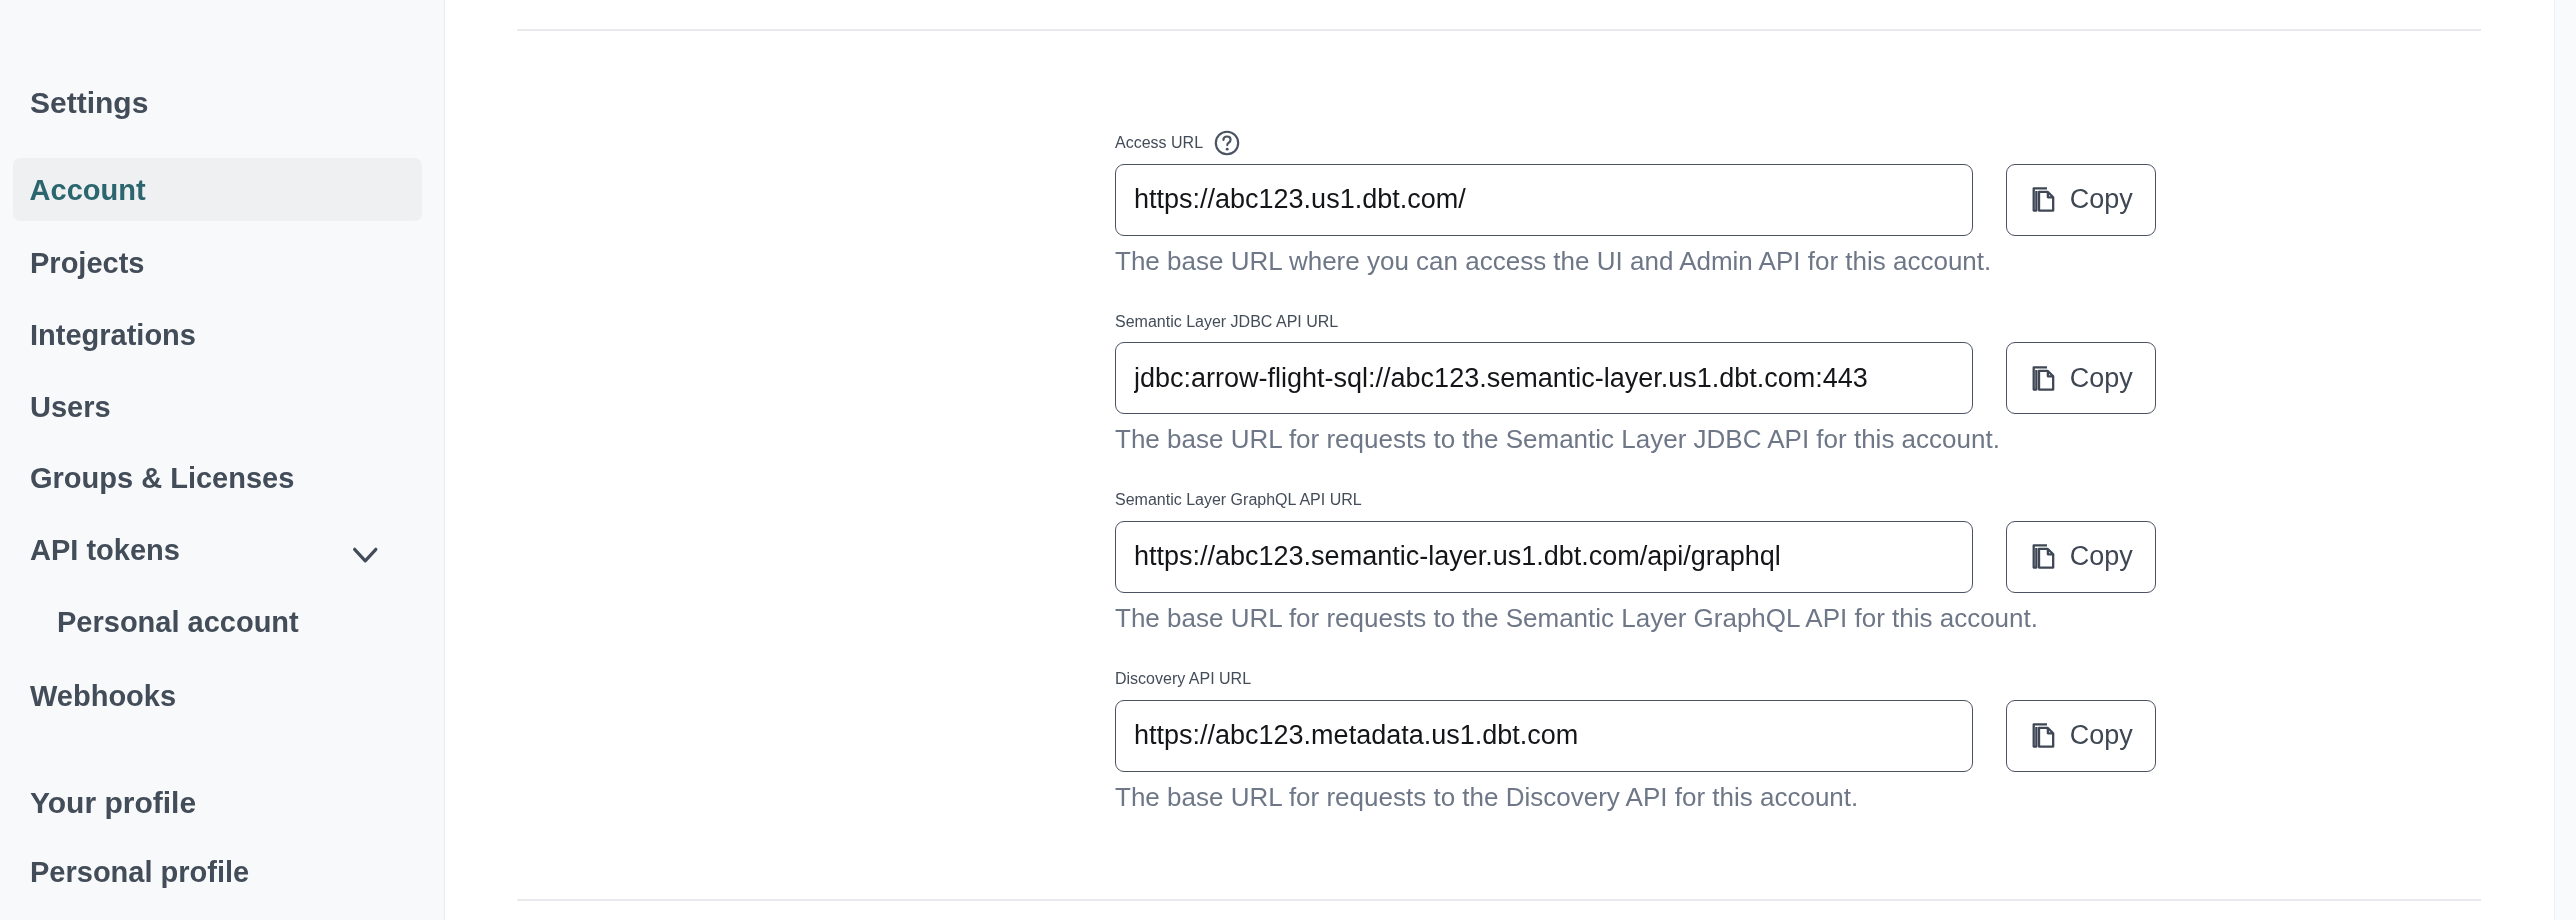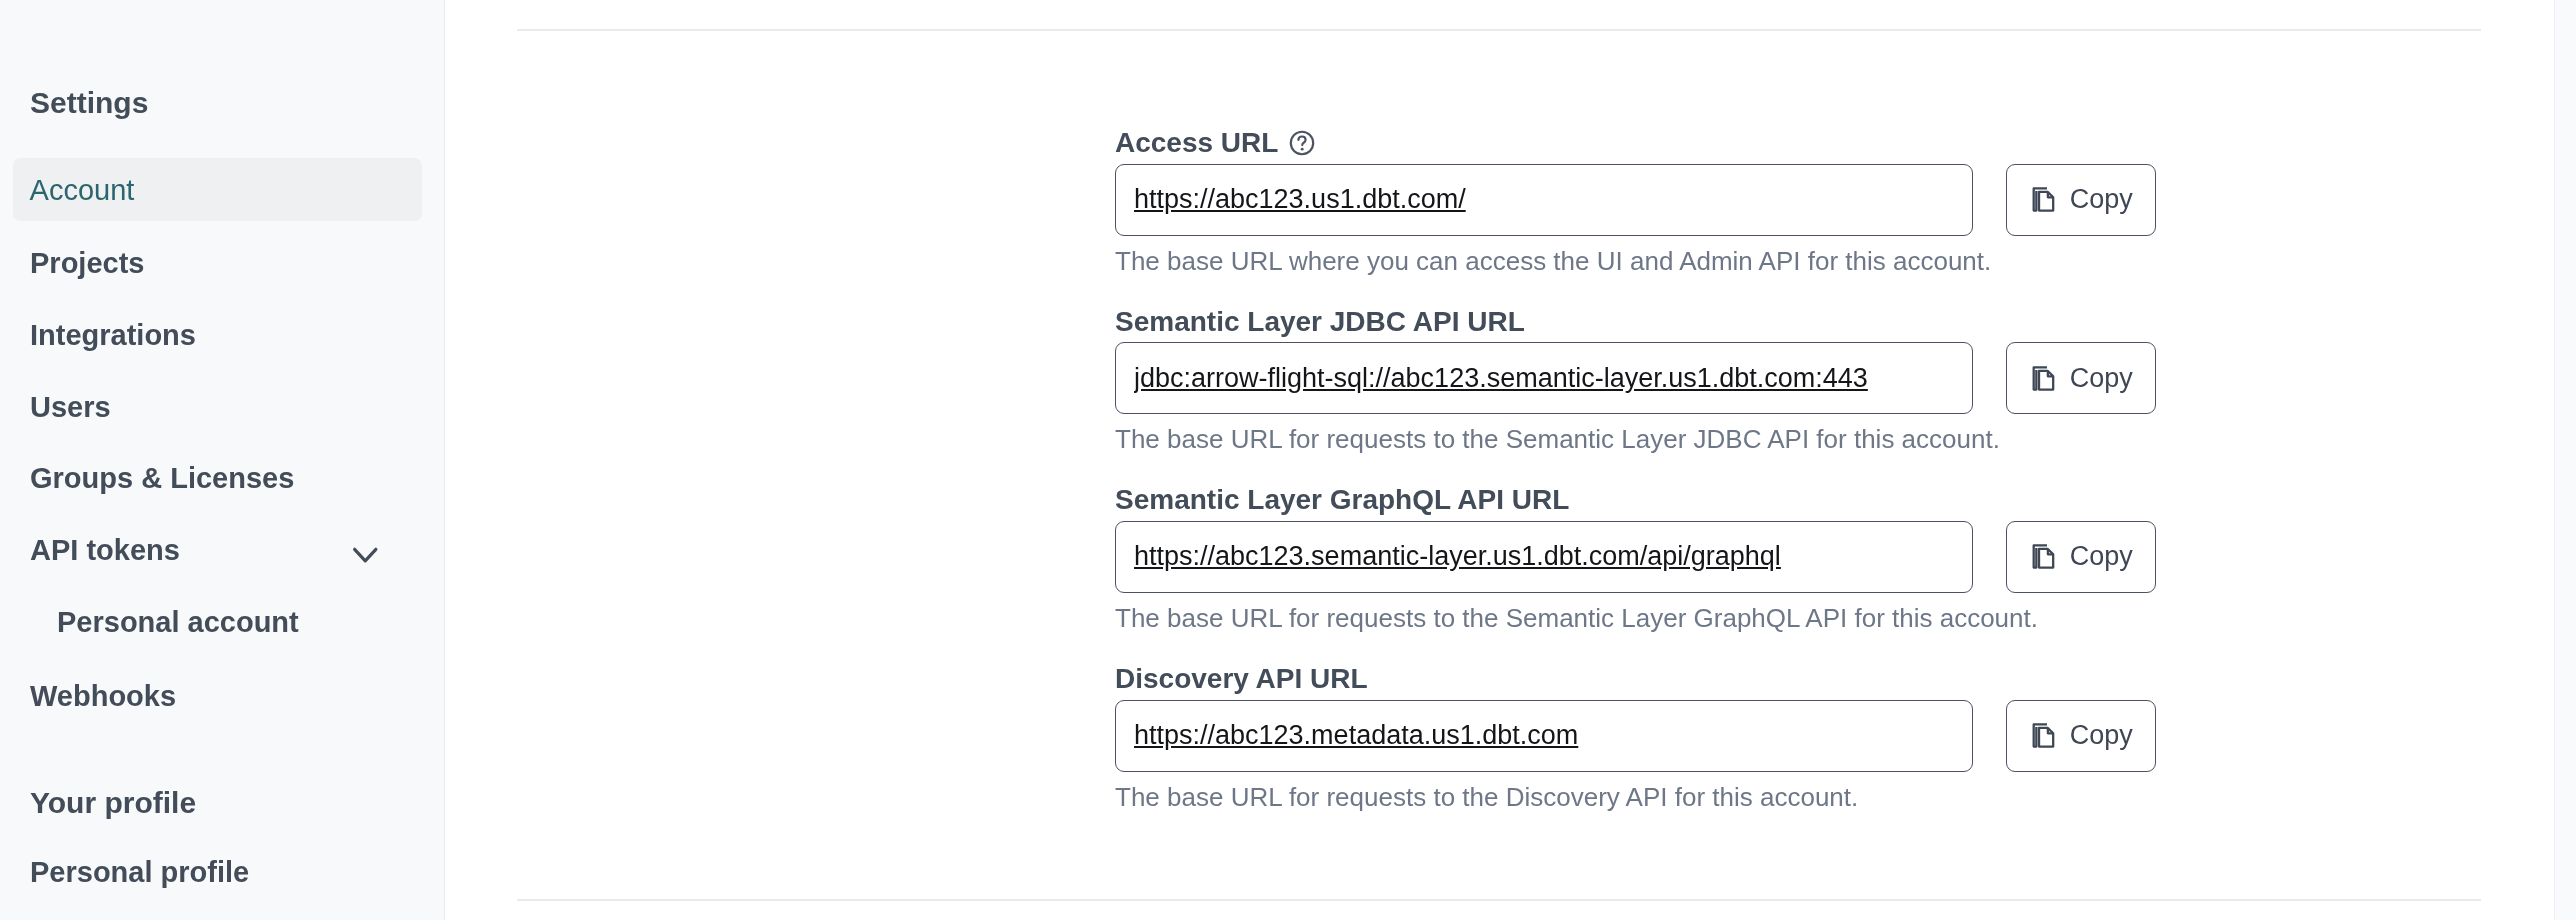--- a/index.html
+++ b/index.html
@@ -27,21 +27,21 @@
     font-size: 29px; font-weight: 700; color: #434c59; line-height: 36px;
     cursor: pointer; white-space: nowrap;
   }
   .nav-item.indent { left: 57px; }
   .nav-active-box {
     position: absolute; left: 12.6px; top: 158px; width: 409px; height: 63px;
     background: #eef0f2; border-radius: 7.2px; cursor: pointer;
     display: flex; align-items: center; padding-left: 17px;
   }
   .nav-active-box .label {
-    font-size: 29px; font-weight: 400; color: #2b656e; line-height: 36px;
+    font-size: 29px; font-weight: 700; color: #2b656e; line-height: 36px;
   }
   .chevron {
     position: absolute; left: 320px; top: 7.2px; width: 30.5px; height: 23px;
   }
 
   
   .main {
     position: absolute; left: 445px; top: 0; bottom: 0; width: 2108px;
     background: #ffffff;
   }
@@ -55,30 +55,30 @@
     position: absolute; left: 74px; top: 122px;
     font-size: 37px; font-weight: 700; color: #222d3d; line-height: 41px;
   }
 
   .form-col {
     position: absolute; left: 670px; top: 127px; width: 1041px;
   }
   .field { margin-bottom: 27px; }
   .field-label {
     display: flex; align-items: center; gap: 10.8px;
-    font-size: 28px; font-weight: 700; color: #434c59;
+    font-size: 16px; font-weight: 400; color: #434c59;
     line-height: 32px; margin-bottom: 4.5px;
   }
   .help-icon { width: 26px; height: 26px; display: inline-block; cursor: pointer; }
   .input-row { display: flex; align-items: stretch; gap: 20px; height: 72px; }
   .url-input {
     width: 864px; height: 72px;
     border: 1.8px solid #4b5362; border-radius: 9px;
     padding: 0 18px; font-family: "Liberation Sans", sans-serif;
-    font-size: 27px; color: #141518; background: #ffffff; outline: none; text-decoration: underline;
+    font-size: 27px; color: #141518; background: #ffffff; outline: none;
   }
   .copy-btn {
     width: 151px; height: 72px;
     border: 1.8px solid #4b5362; border-radius: 9px; background: #ffffff;
     display: flex; align-items: center; justify-content: center; gap: 12.6px;
     font-family: "Liberation Sans", sans-serif;
     font-size: 27px; color: #3f4754; cursor: pointer; margin-left: 13px;
   }
   .copy-btn svg { flex: 0 0 auto; }
   .field-desc {

